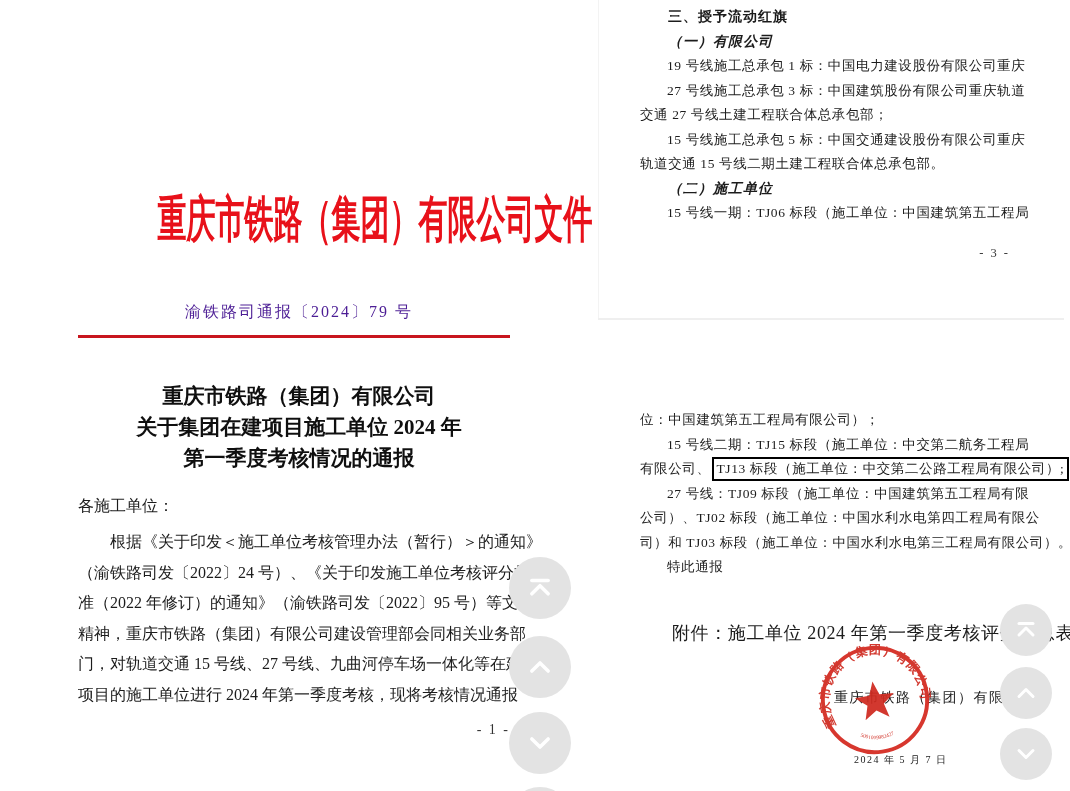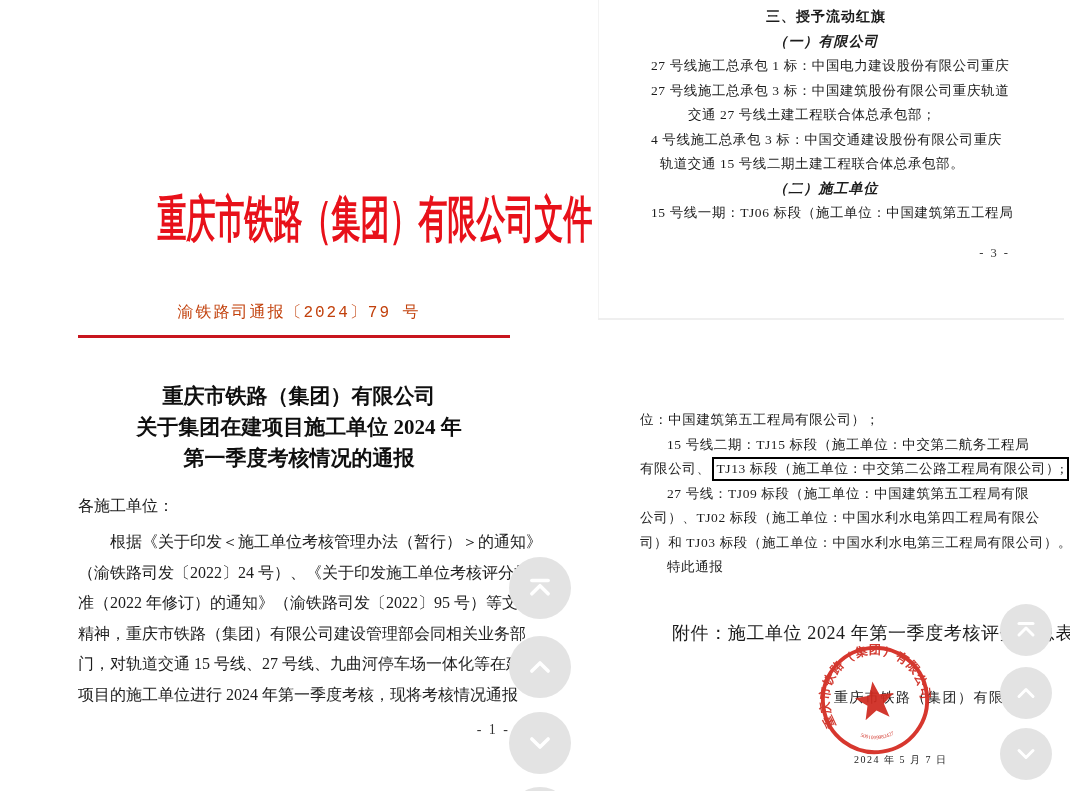--- a/index.html
+++ b/index.html
@@ -4,37 +4,37 @@
 <style>
   html,body{margin:0;padding:0;background:#fff;}
   .screen{position:relative;width:1070px;height:791px;background:#ffffff;overflow:hidden;
           font-family:"Liberation Serif",serif;color:#1c1c1c;}
 
   
   .letterhead{position:absolute;left:0;top:190px;width:598px;text-align:center;line-height:58px;}
   .letterhead .inner{display:inline-block;font-size:50px;font-weight:bold;color:#e8111a;
           white-space:nowrap;transform:scaleX(0.58);transform-origin:center;}
   .doc-number{position:absolute;left:0;top:302px;width:598px;text-align:center;
-          font-size:16px;letter-spacing:2px;color:#c2410c;font-family:Liberation Mono, monospace;}
+          font-size:16px;letter-spacing:2px;color:#4c1d95;}
   .red-rule{position:absolute;left:78px;top:335px;width:432px;height:3px;background:#c8161e;}
   .doc-title{position:absolute;left:0;top:381px;width:598px;text-align:center;
           font-weight:bold;font-size:21px;line-height:31px;color:#0f0f0f;}
   .salutation{position:absolute;left:78px;top:496px;font-size:16px;}
   .body1{position:absolute;left:78px;top:527px;width:436px;font-size:16px;line-height:30.5px;}
   .body1 .ln{white-space:nowrap;}
   .ind{text-indent:2em;}
   .pageno1{position:absolute;left:425px;top:722px;width:85px;text-align:right;
           font-size:14px;letter-spacing:2px;color:#333;}
 
   
   .v-divider{position:absolute;left:598px;top:0;width:1px;height:318px;background:#f3f3f3;}
   .h-divider{position:absolute;left:598px;top:318px;width:466px;height:2px;background:#efefef;}
 
-  .p3-content{position:absolute;left:624px;top:5px;width:376px;font-size:13.5px;
-          line-height:24.5px;letter-spacing:0.6px;text-align:center;}
+  .p3-content{position:absolute;left:640px;top:5px;width:376px;font-size:13.5px;
+          line-height:24.5px;letter-spacing:0.6px;}
   .p3-content .ln{white-space:nowrap;}
   .h-bold{font-weight:bold;font-size:14px;letter-spacing:1px;}
   .h-kai{font-weight:bold;font-style:italic;font-size:14px;letter-spacing:1px;}
   .pageno3{position:absolute;left:925px;top:246px;width:85px;text-align:right;
           font-size:12.5px;letter-spacing:2px;color:#333;}
 
   .p4-content{position:absolute;left:640px;top:408px;width:376px;font-size:13.5px;
           line-height:24.5px;letter-spacing:0.6px;}
   .p4-content .ln{white-space:nowrap;}
   .hl-box{display:inline-block;border:2px solid #000000;padding:0 3px;margin-left:1px;
@@ -79,24 +79,24 @@
     </div>
     <div class="pageno1">- 1 -</div>
   </section>
 
   <div class="v-divider"></div>
 
   <section>
     <div class="p3-content">
       <div class="ln ind h-bold">三、授予流动红旗</div>
       <div class="ln ind h-kai">（一）有限公司</div>
-      <div class="ln ind">27 号线施工总承包 1 标：中国电力建设股份有限公司重庆</div>
+      <div class="ln ind">19 号线施工总承包 1 标：中国电力建设股份有限公司重庆</div>
       <div class="ln ind">27 号线施工总承包 3 标：中国建筑股份有限公司重庆轨道</div>
       <div class="ln">交通 27 号线土建工程联合体总承包部；</div>
-      <div class="ln ind">4 号线施工总承包 3 标：中国交通建设股份有限公司重庆</div>
+      <div class="ln ind">15 号线施工总承包 5 标：中国交通建设股份有限公司重庆</div>
       <div class="ln">轨道交通 15 号线二期土建工程联合体总承包部。</div>
       <div class="ln ind h-kai">（二）施工单位</div>
       <div class="ln ind">15 号线一期：TJ06 标段（施工单位：中国建筑第五工程局</div>
     </div>
     <div class="pageno3">- 3 -</div>
   </section>
 
   <div class="h-divider"></div>
 
   <section>

